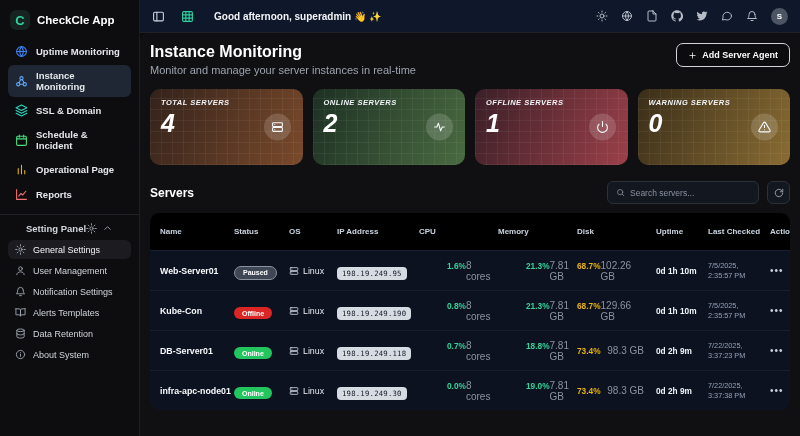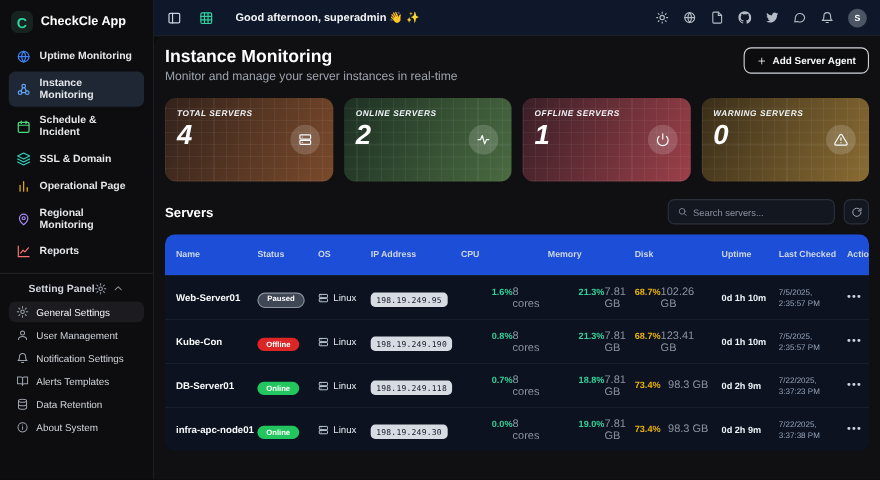--- a/index.html
+++ b/index.html
@@ -125,21 +125,21 @@
   }
   .refresh-btn svg { width:10px; height:10px; }
 
   
   .table { margin-top:9px; border-radius:9px; overflow:hidden; background:#0c1220; }
   .trow {
     display:grid; align-items:center;
     grid-template-columns:74px 55px 48px 82px 79px 79px 79px 52px 62px 1fr;
     padding:0 10px;
   }
-  .thead { background:#1d4ed8; height:37px; }
+  .thead { background:#000000; height:37px; }
   .th { font-size:8px; font-weight:bold; color:#cbd5e1; line-height:1.25; padding-right:4px; }
   .tr { height:40px; border-top:1px solid rgba(148,163,184,.09); cursor:pointer; }
   .name { font-size:8.8px; font-weight:bold; color:#f8fafc; }
   .badge {
     display:inline-block; font-size:7px; font-weight:bold; color:#fff;
     padding:2.5px 8px; border-radius:999px;
   }
   .badge.paused { background:#3f4654; border:1px solid #8b93a1; }
   .badge.offline { background:#dc2626; }
   .badge.online { background:#22c55e; }
@@ -184,54 +184,45 @@
       <svg class="ic" viewBox="0 0 24 24">
           <circle cx="12" cy="6" r="3"></circle>
           <circle cx="6" cy="17" r="3"></circle>
           <circle cx="18" cy="17" r="3"></circle>
           <path d="M10.5 8.5L7.5 14.5M13.5 8.5l3 6M9 17h6"></path>
         </svg>
     </span>
     <span>Instance Monitoring</span>
   </div>
   <div class="nav-item">
-    <span class="nav-ic c-green">
-      <svg class="ic" viewBox="0 0 24 24">
-          <rect x="3" y="4" width="18" height="17" rx="2"></rect>
-          <path d="M3 9h18M8 2v4M16 2v4"></path>
-        </svg>
-    </span>
-    <span>Schedule &amp; Incident</span>
-  </div>
-  <div class="nav-item">
     <span class="nav-ic c-teal">
       <svg class="ic" viewBox="0 0 24 24">
           <path d="M12 2L2 7l10 5 10-5-10-5z"></path>
           <path d="M2 12l10 5 10-5"></path>
           <path d="M2 17l10 5 10-5"></path>
         </svg>
     </span>
     <span>SSL &amp; Domain</span>
   </div>
   <div class="nav-item">
+    <span class="nav-ic c-green">
+      <svg class="ic" viewBox="0 0 24 24">
+          <rect x="3" y="4" width="18" height="17" rx="2"></rect>
+          <path d="M3 9h18M8 2v4M16 2v4"></path>
+        </svg>
+    </span>
+    <span>Schedule &amp; Incident</span>
+  </div>
+  <div class="nav-item">
     <span class="nav-ic c-yellow">
       <svg class="ic" viewBox="0 0 24 24">
           <path d="M6 20V10M12 20V4M18 20v-6"></path>
         </svg>
     </span>
     <span>Operational Page</span>
-  </div>
-  <div class="nav-item">
-    <span class="nav-ic c-purple">
-      <svg class="ic" viewBox="0 0 24 24">
-          <path d="M12 21s7-5.6 7-11a7 7 0 10-14 0c0 5.4 7 11 7 11z"></path>
-          <circle cx="12" cy="10" r="2.5"></circle>
-        </svg>
-    </span>
-    <span>Regional Monitoring</span>
   </div>
   <div class="nav-item">
     <span class="nav-ic c-red">
       <svg class="ic" viewBox="0 0 24 24">
           <path d="M3 3v18h18"></path>
           <path d="M7 15l4-5 3 3 6-7"></path>
         </svg>
     </span>
     <span>Reports</span>
   </div>
@@ -526,21 +517,21 @@
       <span class="metric">
         <span class="metric-top">
             <span class="pct green">21.3%</span>
             <span class="mval">7.81 GB</span>
           </span>
         <span class="bar"><span class="fill mem" style="display: block; width: 21.3%;"></span></span>
       </span>
       <span class="metric">
         <span class="metric-top">
             <span class="pct yellow">68.7%</span>
-            <span class="mval">123.41 GB</span>
+            <span class="mval">129.66 GB</span>
           </span>
         <span class="bar"><span class="fill disk" style="display: block; width: 68.7%;"></span></span>
       </span>
       <span class="uptime">0d 1h 10m</span>
       <span class="checked"><span>7/5/2025,</span><br><span>2:35:57 PM</span></span>
       <span class="dots">•••</span>
     </div>
 
     <div class="trow tr">
       <span class="name">DB-Server01</span>

